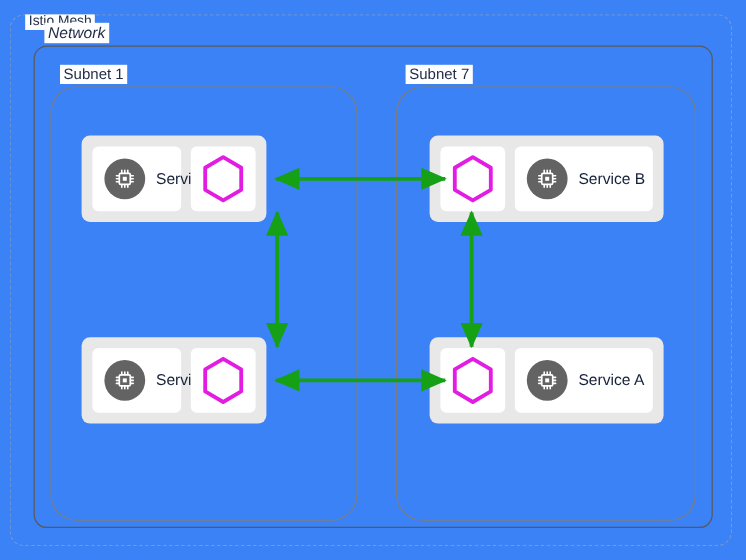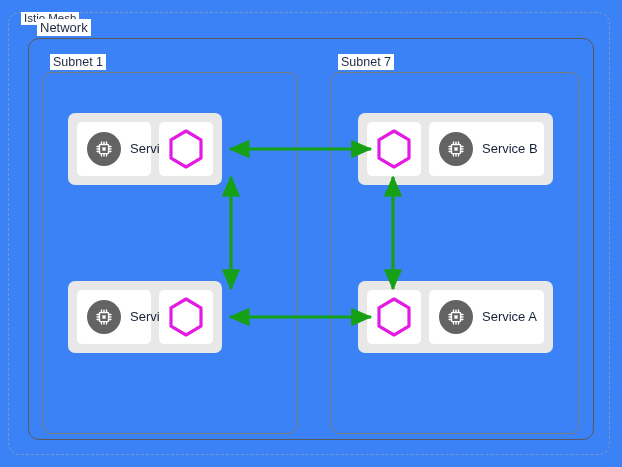--- a/index.html
+++ b/index.html
@@ -59,30 +59,31 @@
   .network-label {
     position: absolute;
     left: 8px;
     top: -20px;
     font-size: 13px;
     color: #1d2b45;
     background: #ffffff;
     padding: 0 3px;
     line-height: 17px;
     white-space: nowrap;
+    font-style: italic;
   }
 
   
   .subnet-box {
     position: absolute;
     top: 72px;
     height: 362px;
     box-sizing: border-box;
     border: 1.5px solid #7d7d7d;
-    border-radius: 10px;
+    border-radius: 22px;
     background: transparent;
   }
   #subnet-1 { left: 42px;  width: 256px; }
   #subnet-2 { left: 330px; width: 250px; }
   .subnet-label {
     position: absolute;
     left: 7px;
     top: -19px;
     font-size: 12.5px;
     color: #1d2b45;

